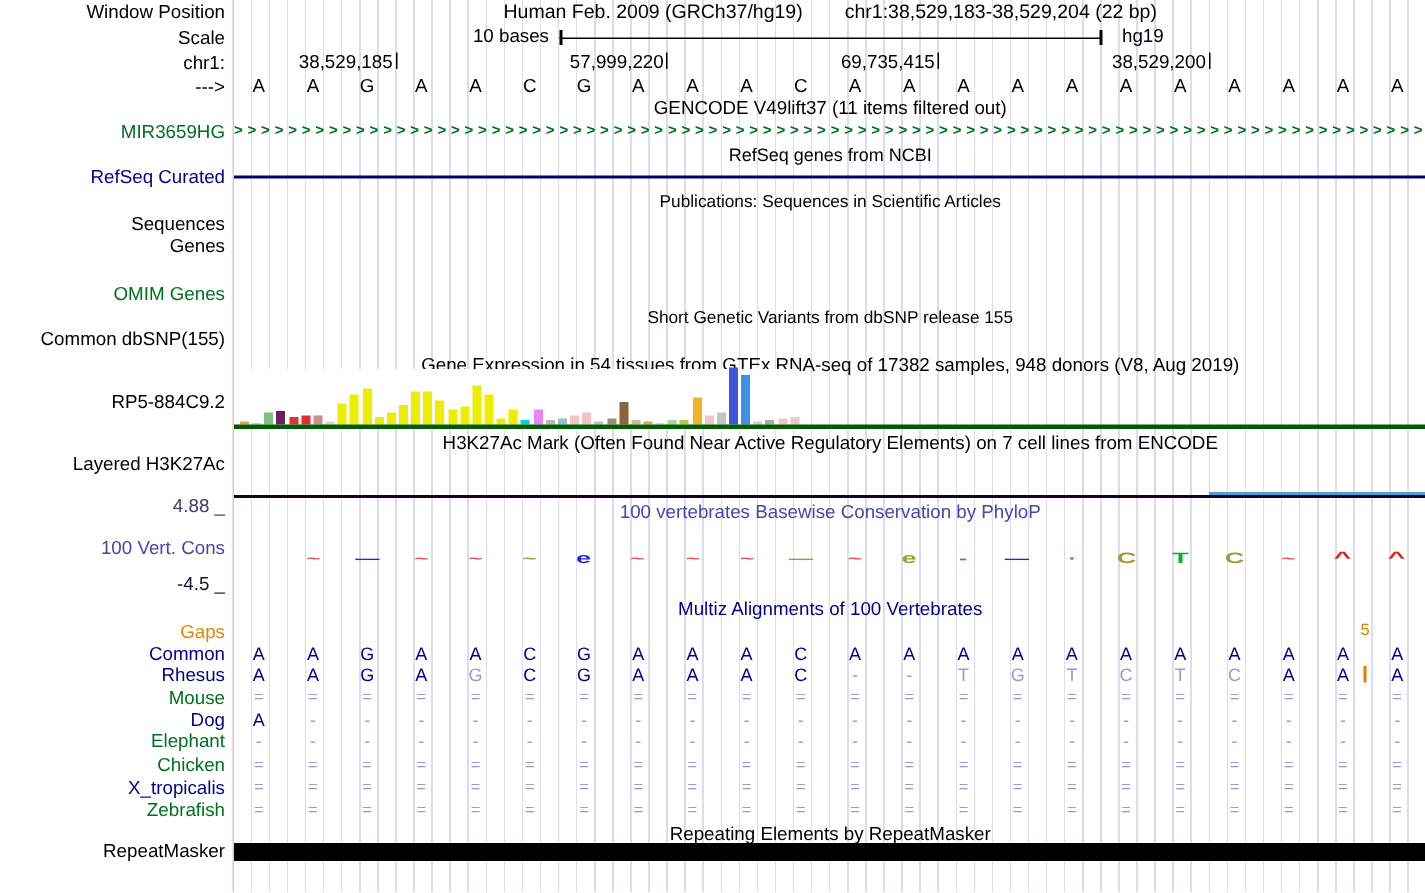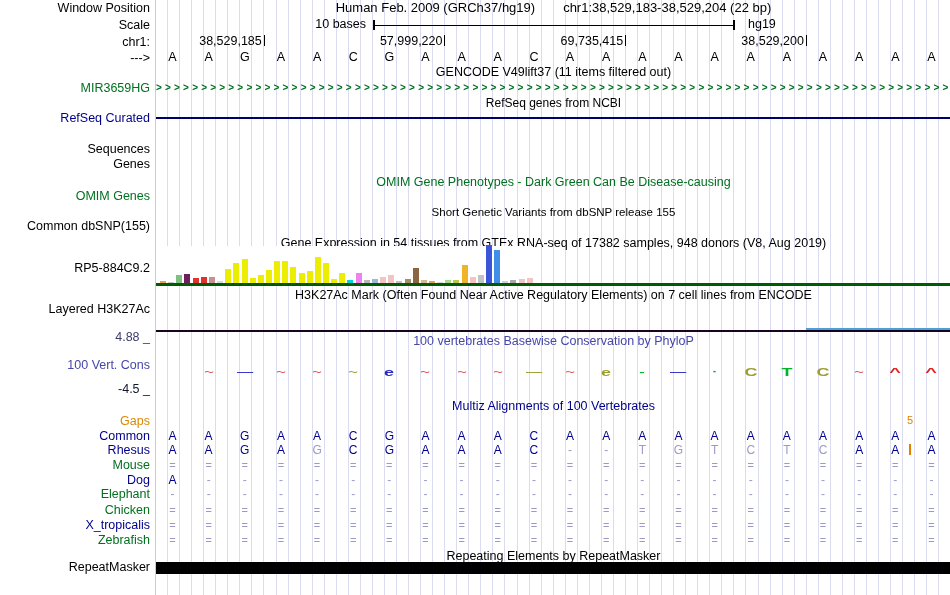--- a/index.html
+++ b/index.html
@@ -82,22 +82,22 @@
     <div class="abs" style="top:24.5px;left:217px;width:361px;height:1.5px;background:#000;"></div>
     <div class="abs" style="top:20px;left:577px;width:1.5px;height:10px;background:#000;"></div>
     <div class="abs" style="top:18px;left:592px;font-size:12.5px;line-height:13px;">hg19</div>
 
     <div class="ctitle" style="top:66px">GENCODE V49lift37 (11 items filtered out)</div>
     <div id="arrowrow">&gt;&gt;&gt;&gt;&gt;&gt;&gt;&gt;&gt;&gt;&gt;&gt;&gt;&gt;&gt;&gt;&gt;&gt;&gt;&gt;&gt;&gt;&gt;&gt;&gt;&gt;&gt;&gt;&gt;&gt;&gt;&gt;&gt;&gt;&gt;&gt;&gt;&gt;&gt;&gt;&gt;&gt;&gt;&gt;&gt;&gt;&gt;&gt;&gt;&gt;&gt;&gt;&gt;&gt;&gt;&gt;&gt;&gt;&gt;&gt;&gt;&gt;&gt;&gt;&gt;&gt;&gt;&gt;&gt;&gt;&gt;&gt;&gt;&gt;&gt;&gt;&gt;&gt;&gt;&gt;&gt;&gt;&gt;&gt;&gt;&gt;&gt;&gt;&gt;&gt;&gt;&gt;&gt;&gt;&gt;&gt;&gt;&gt;&gt;&gt;&gt;&gt;&gt;&gt;&gt;&gt;&gt;&gt;&gt;&gt;&gt;&gt;&gt;&gt;&gt;&gt;&gt;&gt;&gt;&gt;</div>
 
     <div class="ctitle" style="top:97px;font-size:12px;">RefSeq genes from NCBI</div>
     <div class="abs" style="top:117px;left:0;width:100%;height:1.5px;background:#00006b;"></div>
 
-
-    <div class="ctitle green" style="top:176px">OMIM Gene Phenotypes - Dark Green Can Be Disease-causing</div>
+    <div class="ctitle small" style="top:129px">Publications: Sequences in Scientific Articles</div>
+
 
     <div class="ctitle small" style="top:206px">Short Genetic Variants from dbSNP release 155</div>
 
     <div class="ctitle" style="top:237px">Gene Expression in 54 tissues from GTEx RNA-seq of 17382 samples, 948 donors (V8, Aug 2019)</div>
     <div class="abs" style="top:246px;left:0;width:377px;height:37px;background:#fff;"></div>
     <div id="gtexbars" class="abs" style="top:0;left:0;width:100%;height:100%;">
         <span class="gbar" style="left: 4px; top: 281px; width: 6px; height: 2px; background: rgb(232, 160, 80);"></span>
         <span class="gbar" style="left: 12.15px; top: 282px; width: 6px; height: 1px; background: rgb(200, 200, 200);"></span>
         <span class="gbar" style="left: 20.3px; top: 275px; width: 6px; height: 8px; background: rgb(127, 191, 127);"></span>
         <span class="gbar" style="left: 28.45px; top: 274px; width: 6px; height: 9px; background: rgb(110, 30, 90);"></span>

